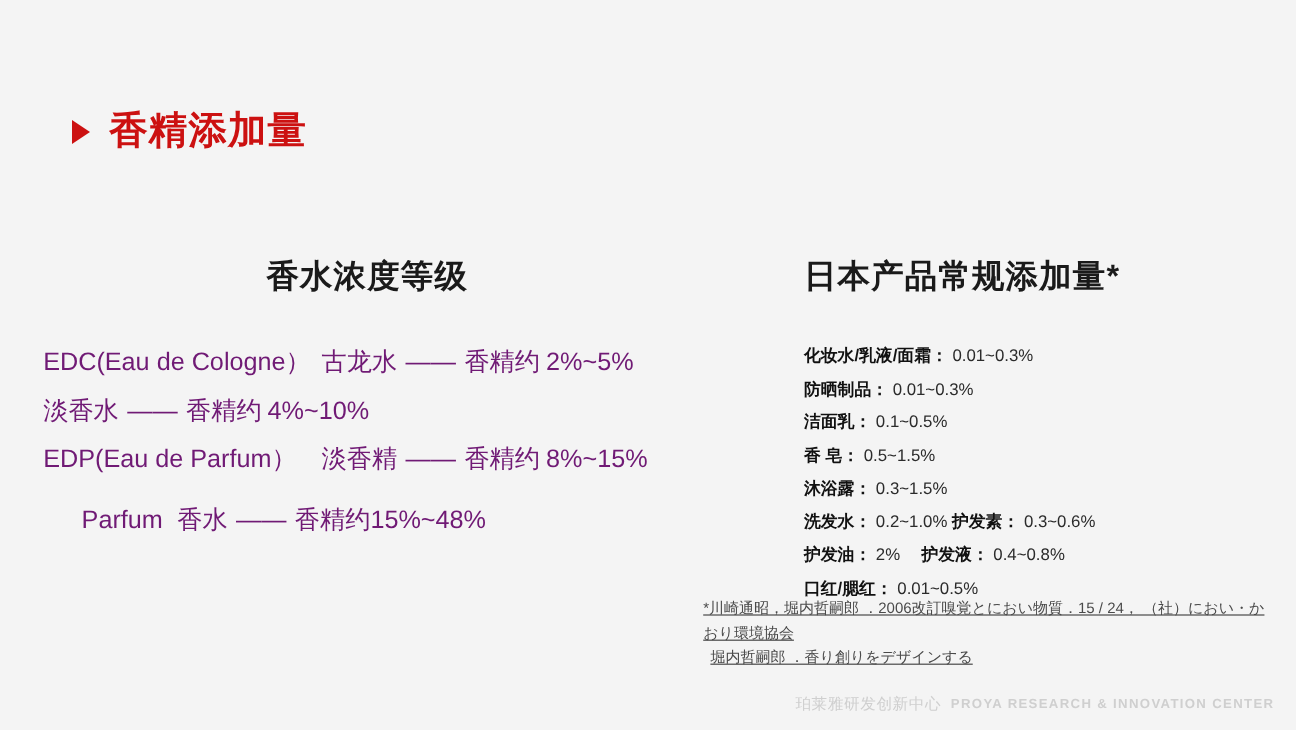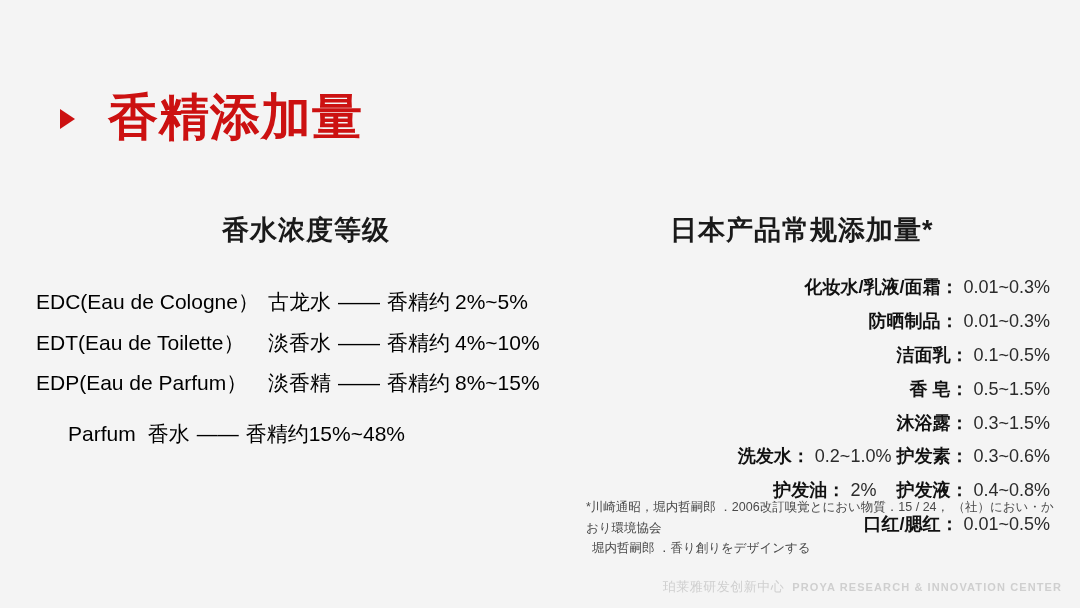--- a/index.html
+++ b/index.html
@@ -27,26 +27,25 @@
   }
   .title-bullet {
     width: 0;
     height: 0;
     border-left: 15px solid #cc1111;
     border-top: 10px solid transparent;
     border-bottom: 10px solid transparent;
     margin-top: 4px;
   }
   .title-text {
-    font-size: 50px;
+    font-size: 32px;
     font-weight: bold;
     color: #cc1111;
     letter-spacing: 1px;
     line-height: 1;
-    margin-left: 17px;
   }
 
   
   .col-left {
     position: absolute;
     left: 36px;
     top: 212px;
     width: 540px;
   }
   .col-right {
@@ -63,29 +62,29 @@
     text-align: center;
     letter-spacing: 1px;
     margin-bottom: 38px;
   }
   .col-right .col-heading {
     font-size: 27px;
     font-weight: bold;
     color: #1a1a1a;
     text-align: left;
     letter-spacing: 1px;
-    margin-bottom: 26px;
+    margin-bottom: 38px;
   }
 
   
   .perfume-row {
     display: flex;
     align-items: baseline;
     font-size: 21px;
-    color: #000000;
+    color: #701a75;
     line-height: 1.5;
     margin-bottom: 9px;
     white-space: nowrap;
   }
   .perfume-row .pf-abbr {
     width: 232px;
     flex: none;
   }
   .perfume-row .pf-cn {
     flex: none;
@@ -102,26 +101,25 @@
     width: auto;
     margin-right: 12px;
     margin-left: 32px;
   }
   .perfume-row.inline {
     margin-top: 19px;
   }
 
   
   .dose-row {
-    font-size: 18px;
+    font-size: 14px;
     line-height: 1.55;
     margin-bottom: 6px;
     color: #262626;
     white-space: nowrap;
-    text-align: right;
   }
   .dose-label {
     font-weight: bold;
     color: #111;
   }
   .dose-value {
     font-weight: normal;
     color: #2b2b2b;
   }
   .dose-sep {
@@ -131,20 +129,21 @@
 
   
   .footnote {
     position: absolute;
     left: 586px;
     top: 497px;
     width: 480px;
     font-size: 12.5px;
     line-height: 1.65;
     color: #4a4a4a;
+    text-decoration: underline;
   }
   .footnote .fn-line2 {
     padding-left: 6px;
   }
 
   
   .footer-brand {
     position: absolute;
     right: 18px;
     bottom: 12px;
@@ -176,21 +175,20 @@
 
   <div class="perfume-row">
     <span class="pf-abbr">EDC(Eau de Cologne）</span>
     <span class="pf-cn">古龙水</span>
     <span class="pf-dash">——</span>
     <span class="pf-val">香精约</span>
     <span class="pf-val" style="margin-left:5px">2%~5%</span>
   </div>
 
   <div class="perfume-row">
-    <span class="pf-abbr">EDT(Eau de Toilette）</span>
     <span class="pf-cn">淡香水</span>
     <span class="pf-dash">——</span>
     <span class="pf-val">香精约</span>
     <span class="pf-val" style="margin-left:5px">4%~10%</span>
   </div>
 
   <div class="perfume-row">
     <span class="pf-abbr">EDP(Eau de Parfum）</span>
     <span class="pf-cn">淡香精</span>
     <span class="pf-dash">——</span>

